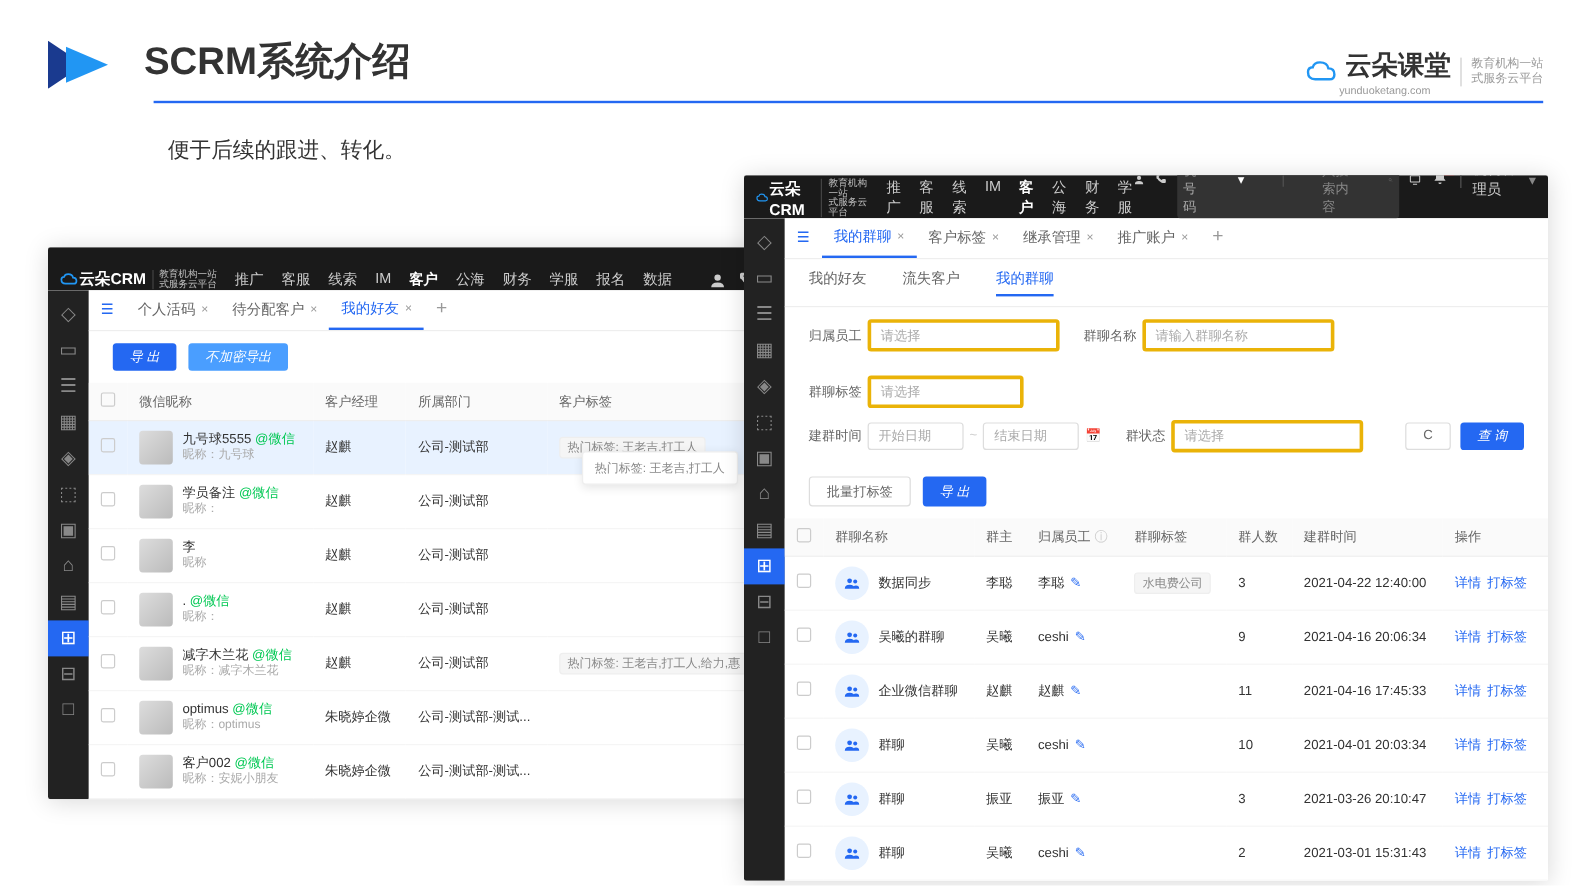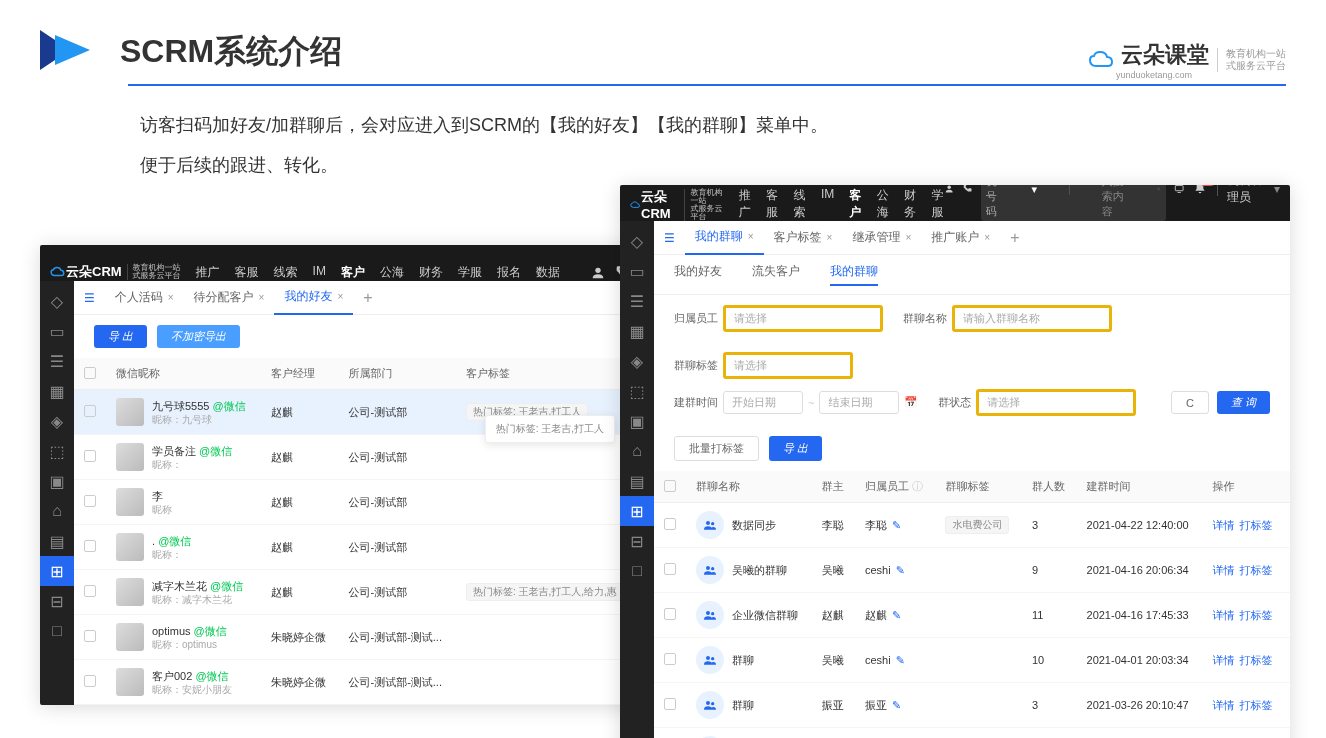--- a/index.html
+++ b/index.html
@@ -1,19 +1,19 @@
 <!DOCTYPE html>
 <html><head>
 <meta charset="utf-8">
 <style>
 * { margin: 0; padding: 0; box-sizing: border-box; font-family: "Microsoft YaHei", Arial, sans-serif; }
 body { background: #fff; width: 1326px; height: 738px; position: relative; overflow: hidden; }
 
 
-.slide-header { display: flex; align-items: flex-start; padding: 30px 40px 10px; }
+.slide-header { display: flex; align-items: flex-end; padding: 30px 40px 10px; }
 .header-logo { width: 50px; height: 40px; margin-right: 30px; }
 .header-logo svg { width: 100%; height: 100%; }
 .header-title { font-size: 32px; font-weight: bold; color: #333; }
 .header-brand { position: absolute; right: 40px; top: 40px; display: flex; align-items: center; }
 .brand-logo { font-size: 22px; font-weight: bold; color: #333; margin-left: 5px; }
 .brand-sub { font-size: 10px; color: #999; margin-left: 8px; line-height: 1.2; border-left: 1px solid #ccc; padding-left: 8px; }
 .header-line { border-bottom: 2px solid #2468f2; margin: 0 40px 20px 128px; }
 
 
 .body-text { padding: 0 140px; font-size: 18px; color: #333; line-height: 2.2; }
@@ -116,21 +116,20 @@
     </div>
     <div class="brand-sub">
       <div>教育机构一站</div>
       <div>式服务云平台</div>
     </div>
   </div>
 </div>
 <div class="header-line"></div>
 
 <div class="body-text">
-  <div>访客扫码加好友/加群聊后，会对应进入到SCRM的【我的好友】【我的群聊】菜单中。</div>
   <div>便于后续的跟进、转化。</div>
 </div>
 
 <div class="screenshots">
 
 <div class="screenshot shot-left">
   <div class="app-topbar">
     <div class="app-logo">
       <svg width="16" height="12" viewBox="0 0 28 20">
             <path d="M8 16 Q2 16 2 10 Q2 6 6 6 Q7 2 12 2 Q18 2 19 7 Q24 7 24 12 Q24 16 20 16 Z" fill="none" stroke="#2196f3" stroke-width="2.5"></path>

